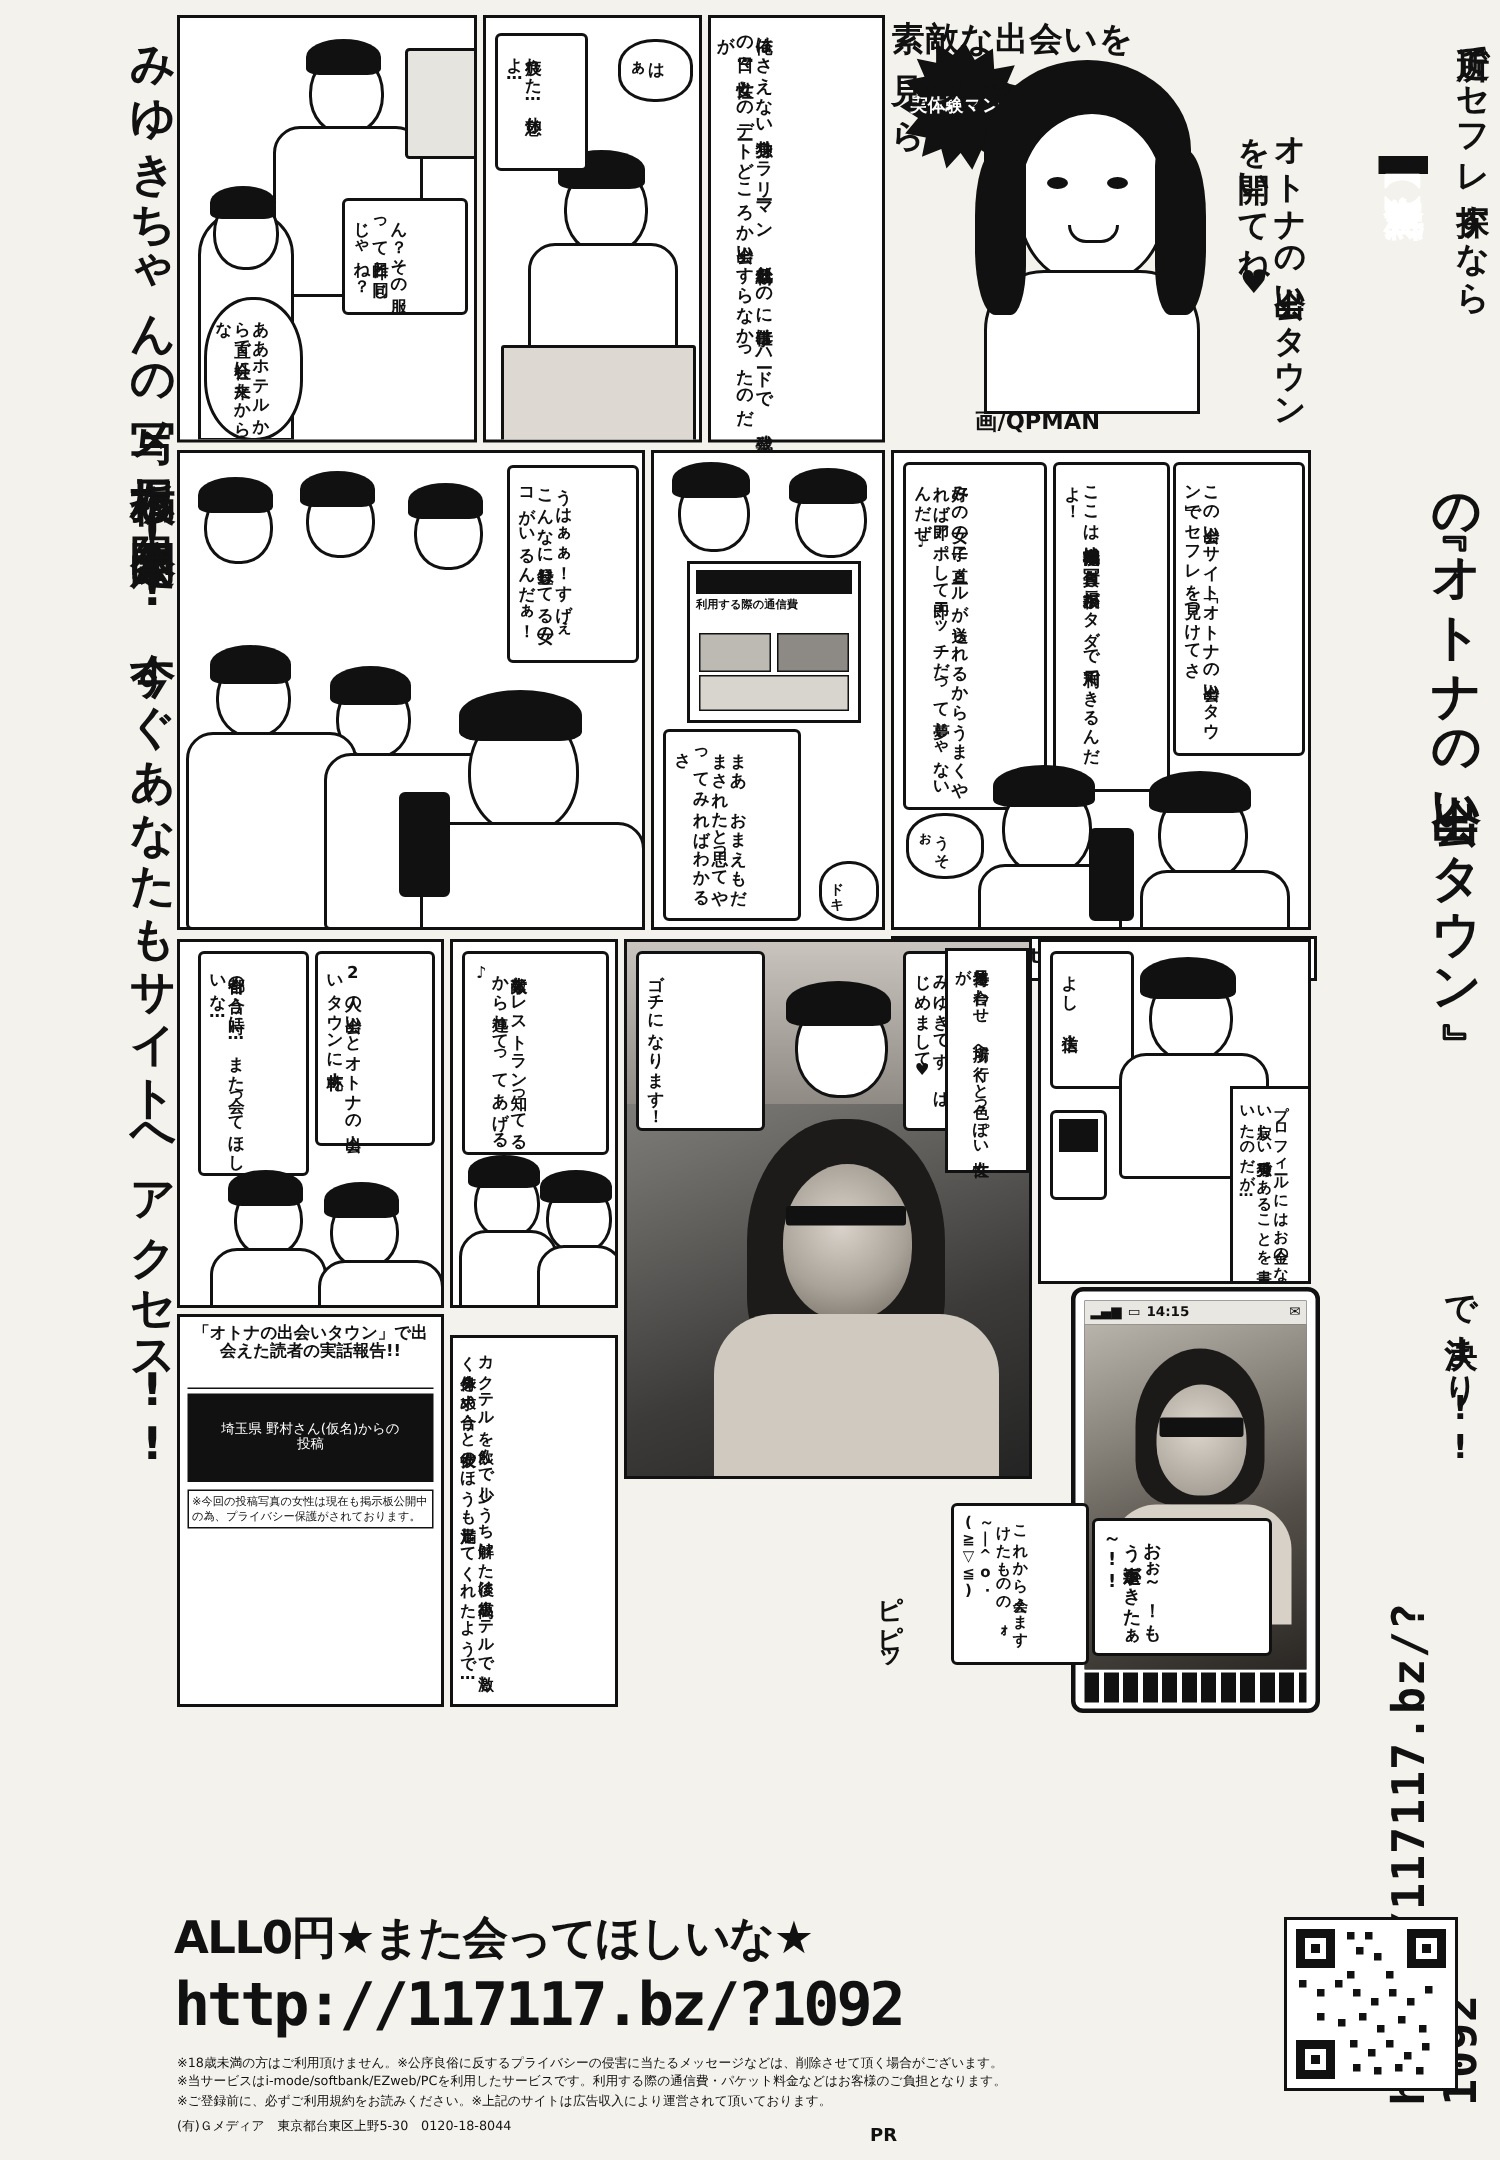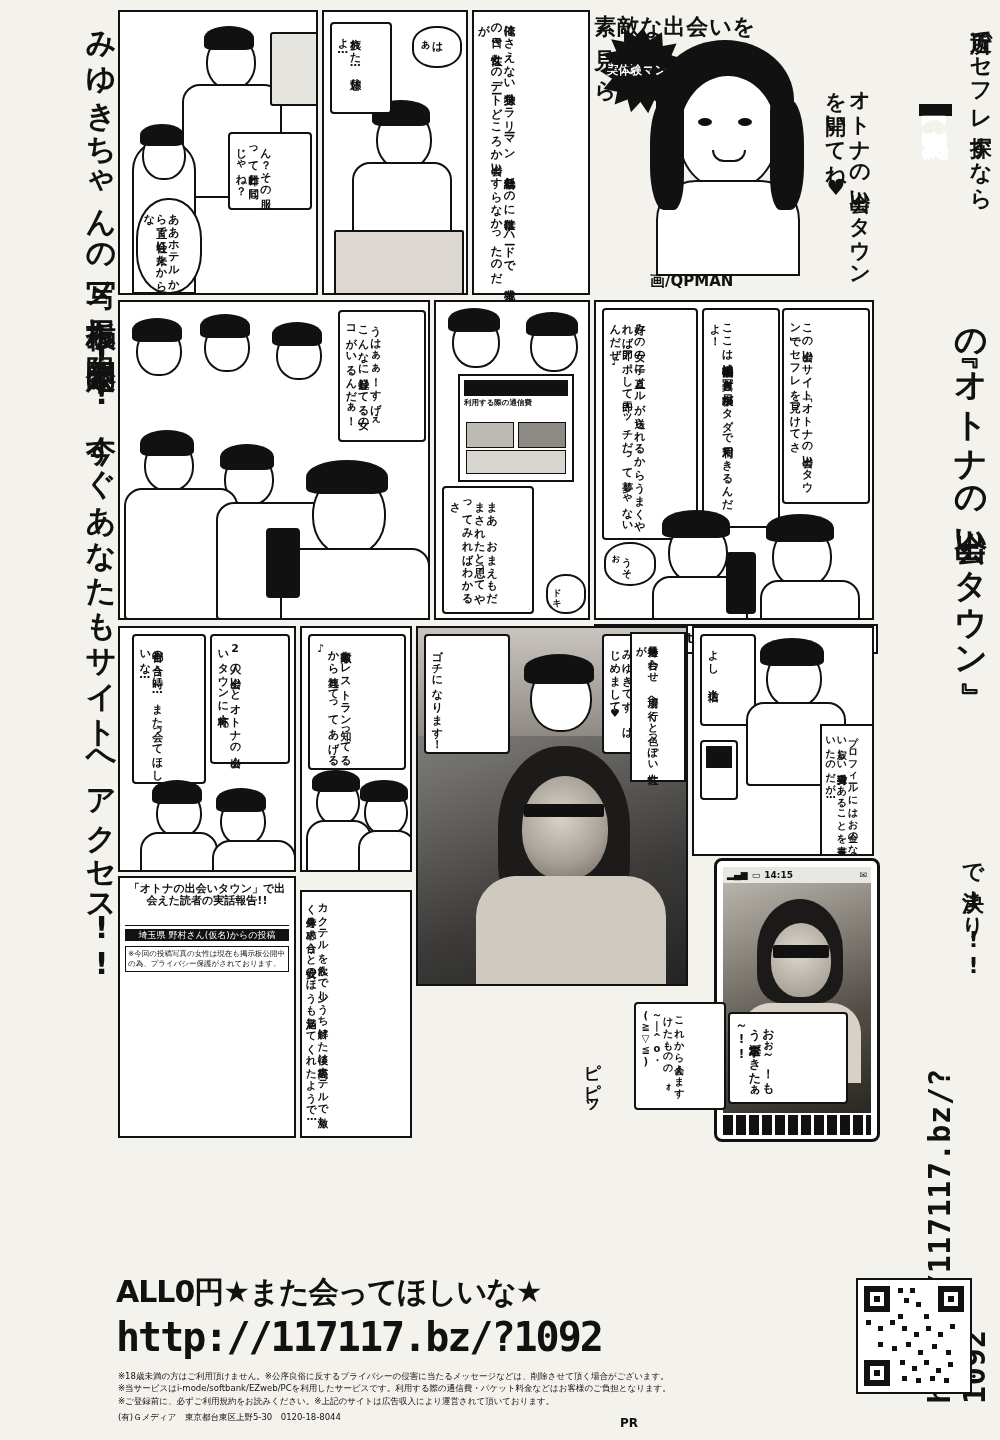--- a/index.html
+++ b/index.html
@@ -140,21 +140,21 @@
     position:absolute;top:42px;left:6px;font-size:40px;font-weight:bold;
     font-family:"DejaVu Sans Mono","Liberation Mono",monospace;letter-spacing:-2px;
   }
   .fine{
     position:absolute;top:98px;left:8px;width:560px;font-size:8.5px;line-height:1.45;
   }
   .corp{
     position:absolute;top:140px;left:8px;font-size:8.5px;
   }
   .pr{
-    position:absolute;bottom:2px;left:470px;font-size:12px;font-weight:bold;margin-left:40px;
+    position:absolute;bottom:2px;left:470px;font-size:12px;font-weight:bold;
   }
   .qr{
     position:absolute;right:22px;top:6px;width:112px;height:112px;
     border:2px solid #111;background:#fff;
   }
   .qr .cell{position:absolute;background:#111;}
   .phone{
     position:absolute;border:3px solid #111;background:#fff;border-radius:8px;overflow:hidden;
   }
   .phone .screen{position:absolute;left:6px;right:6px;top:6px;bottom:26px;background:#111;overflow:hidden;}
@@ -396,21 +396,21 @@
         <div class="btext v" style="font-size:12px;">おぉ～！もう返事がきたぁ～!!</div>
       </div>
       <div class="bubble sq" style="left:76px;top:6px;width:92px;height:108px;">
         <div class="btext v" style="font-size:10px;">これから会えますけたものの ｫ～|^o･(≧▽≦)</div>
       </div>
       <div style="position:absolute;left:24px;top:56px;font-size:17px;font-weight:bold;writing-mode:vertical-rl;text-orientation:upright;">ピピッ</div>
     </div>
 
     <div class="rep-box" style="left:0;top:866px;width:178px;height:262px;">
       <div class="btext" style="font-size:11px;text-align:center;border-bottom:1px solid #111;padding-bottom:17px;">「オトナの出会いタウン」で出会えた読者の実話報告!!</div>
-      <div class="tiny" style="text-align:center;margin:3px 0;background:#111;color:#fff;padding:1px;">埼玉県 野村さん(仮名)からの投稿</div>
+      <div class="tiny" style="text-align:center;margin:3px 0;background:#111;color:#fff;padding:19px;">埼玉県 野村さん(仮名)からの投稿</div>
       <div class="tiny" style="margin-top:5px;border:1px solid #111;padding:2px;font-size:7.5px;line-height:1.3;">※今回の投稿写真の女性は現在も掲示板公開中の為、プライバシー保護がされております。</div>
     </div>
 
     <div class="caption" style="left:182px;top:880px;width:112px;height:248px;">
       <div class="btext v" style="font-size:10.5px;">カクテルを飲んで少しうち解けた後は高級ホテルで激しく身体を求め合うと彼女のほうも満足してくれたようで…</div>
     </div>
 
   </div>
 
   <div class="footer">

